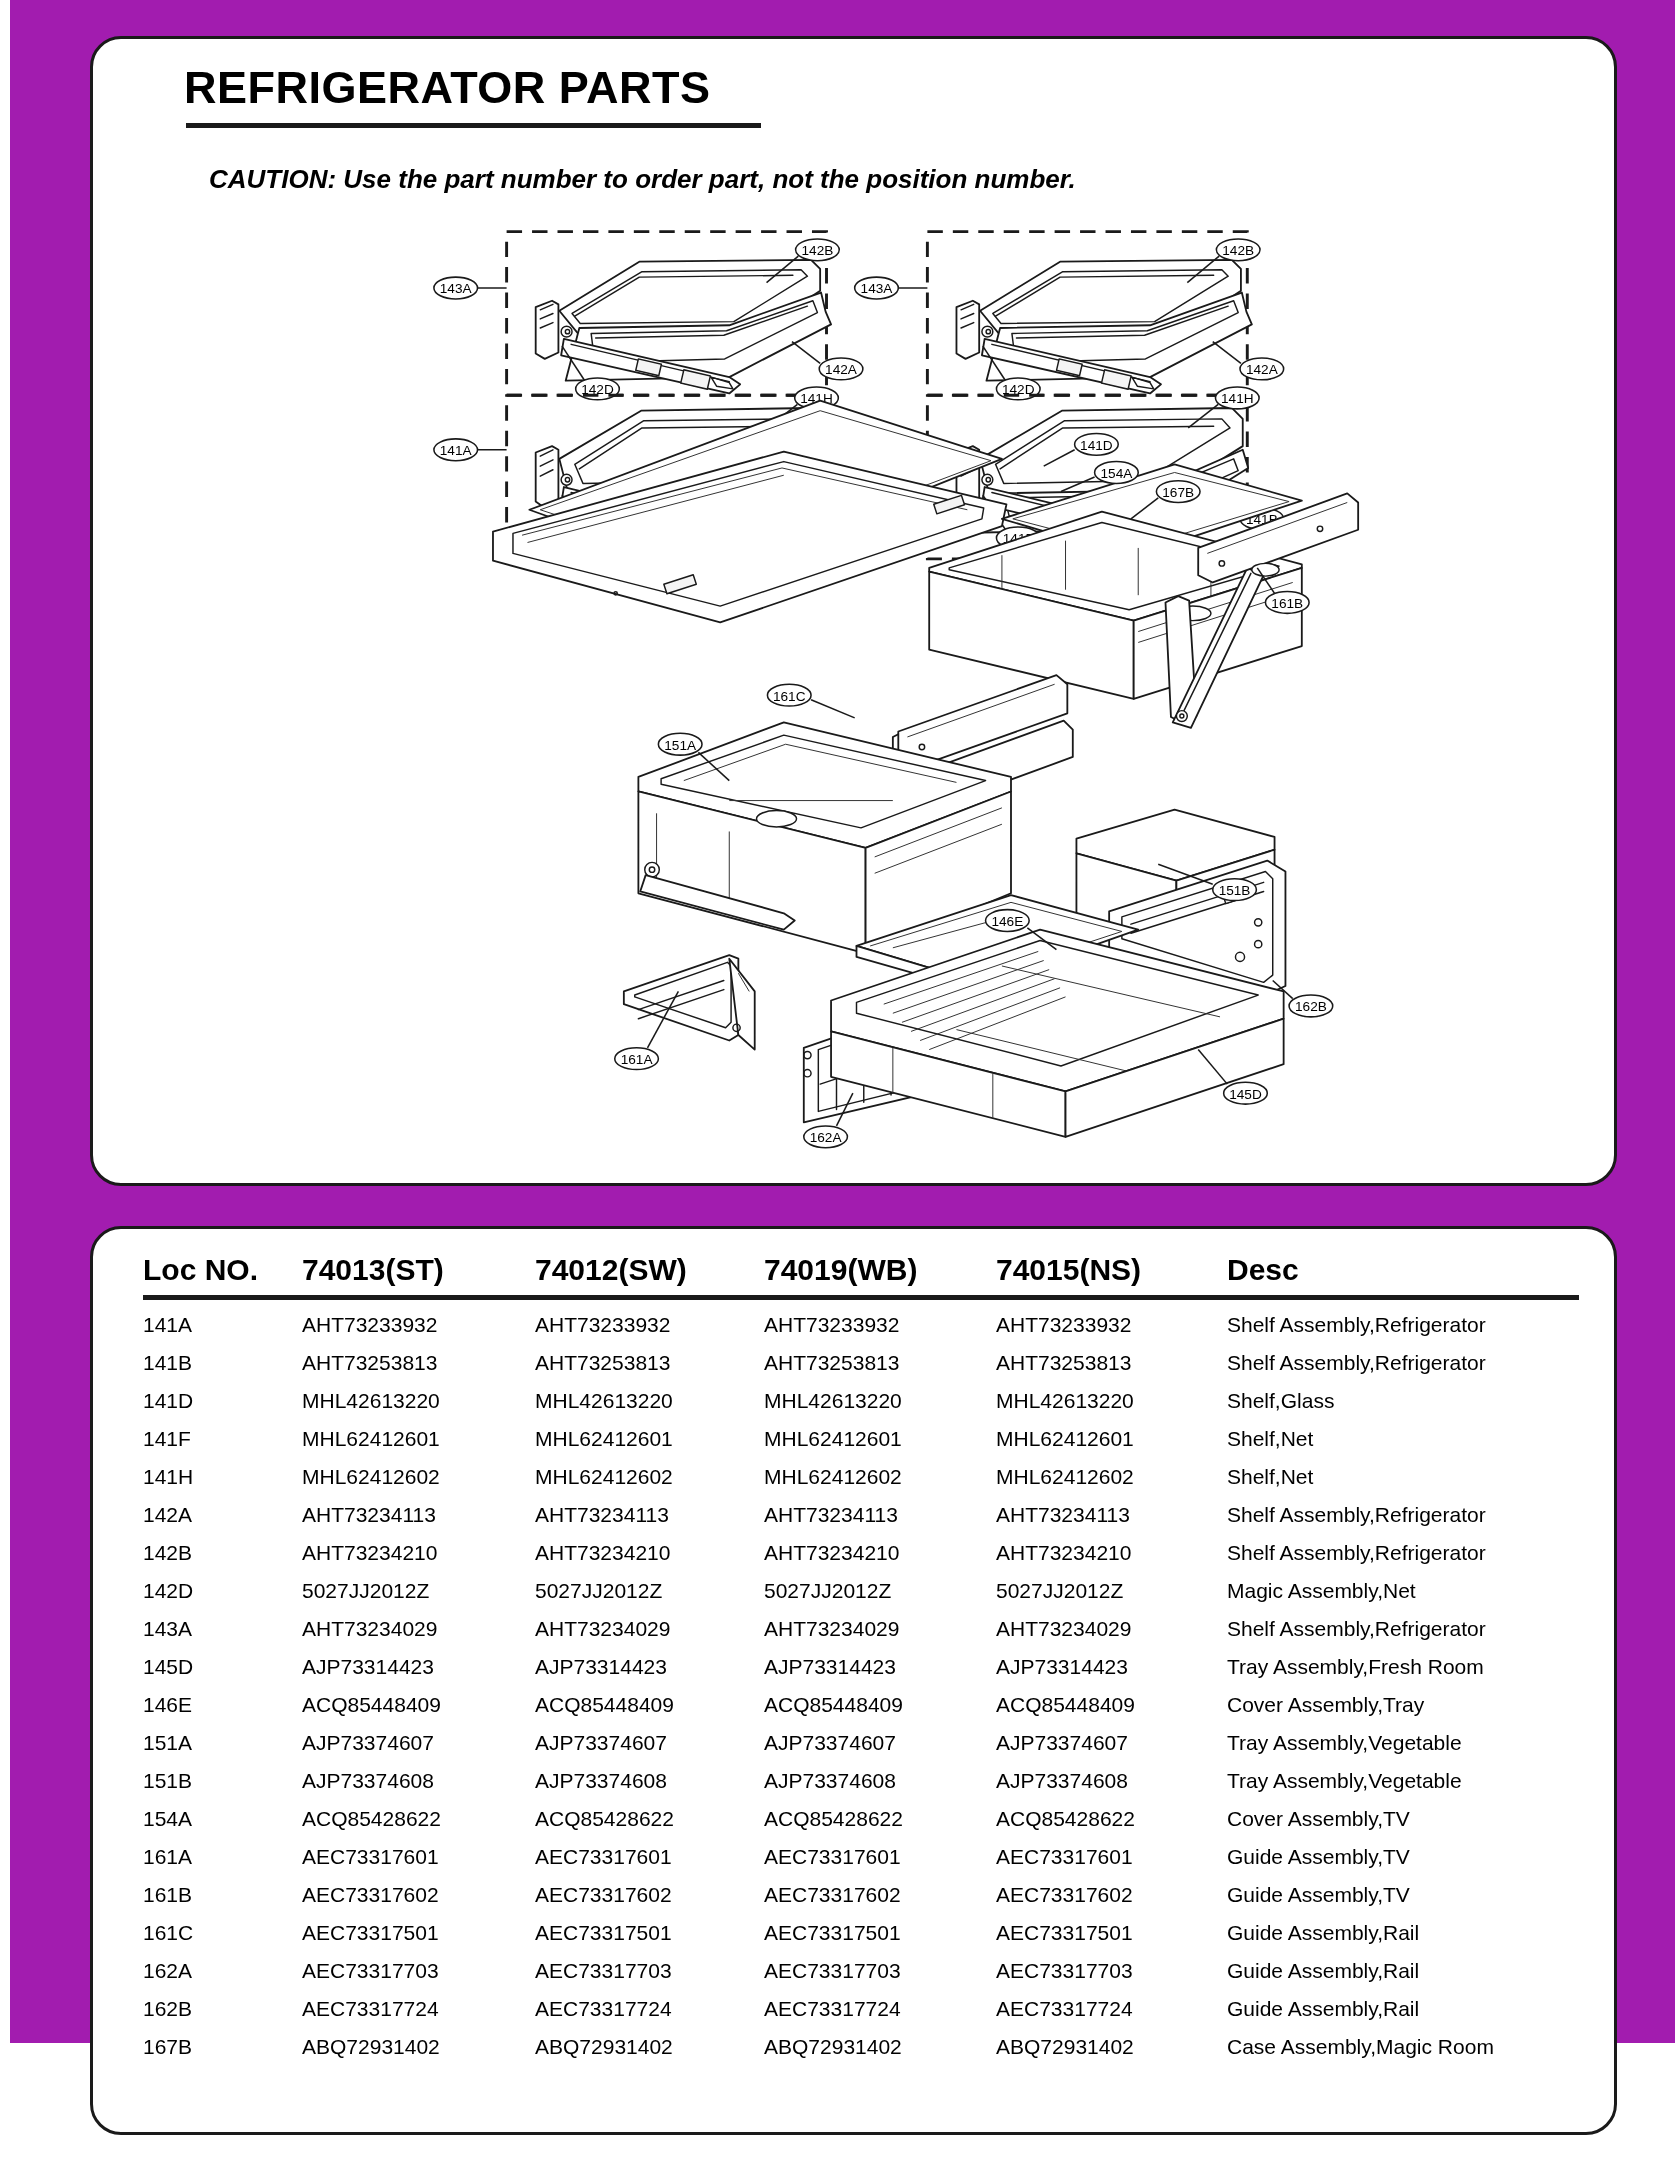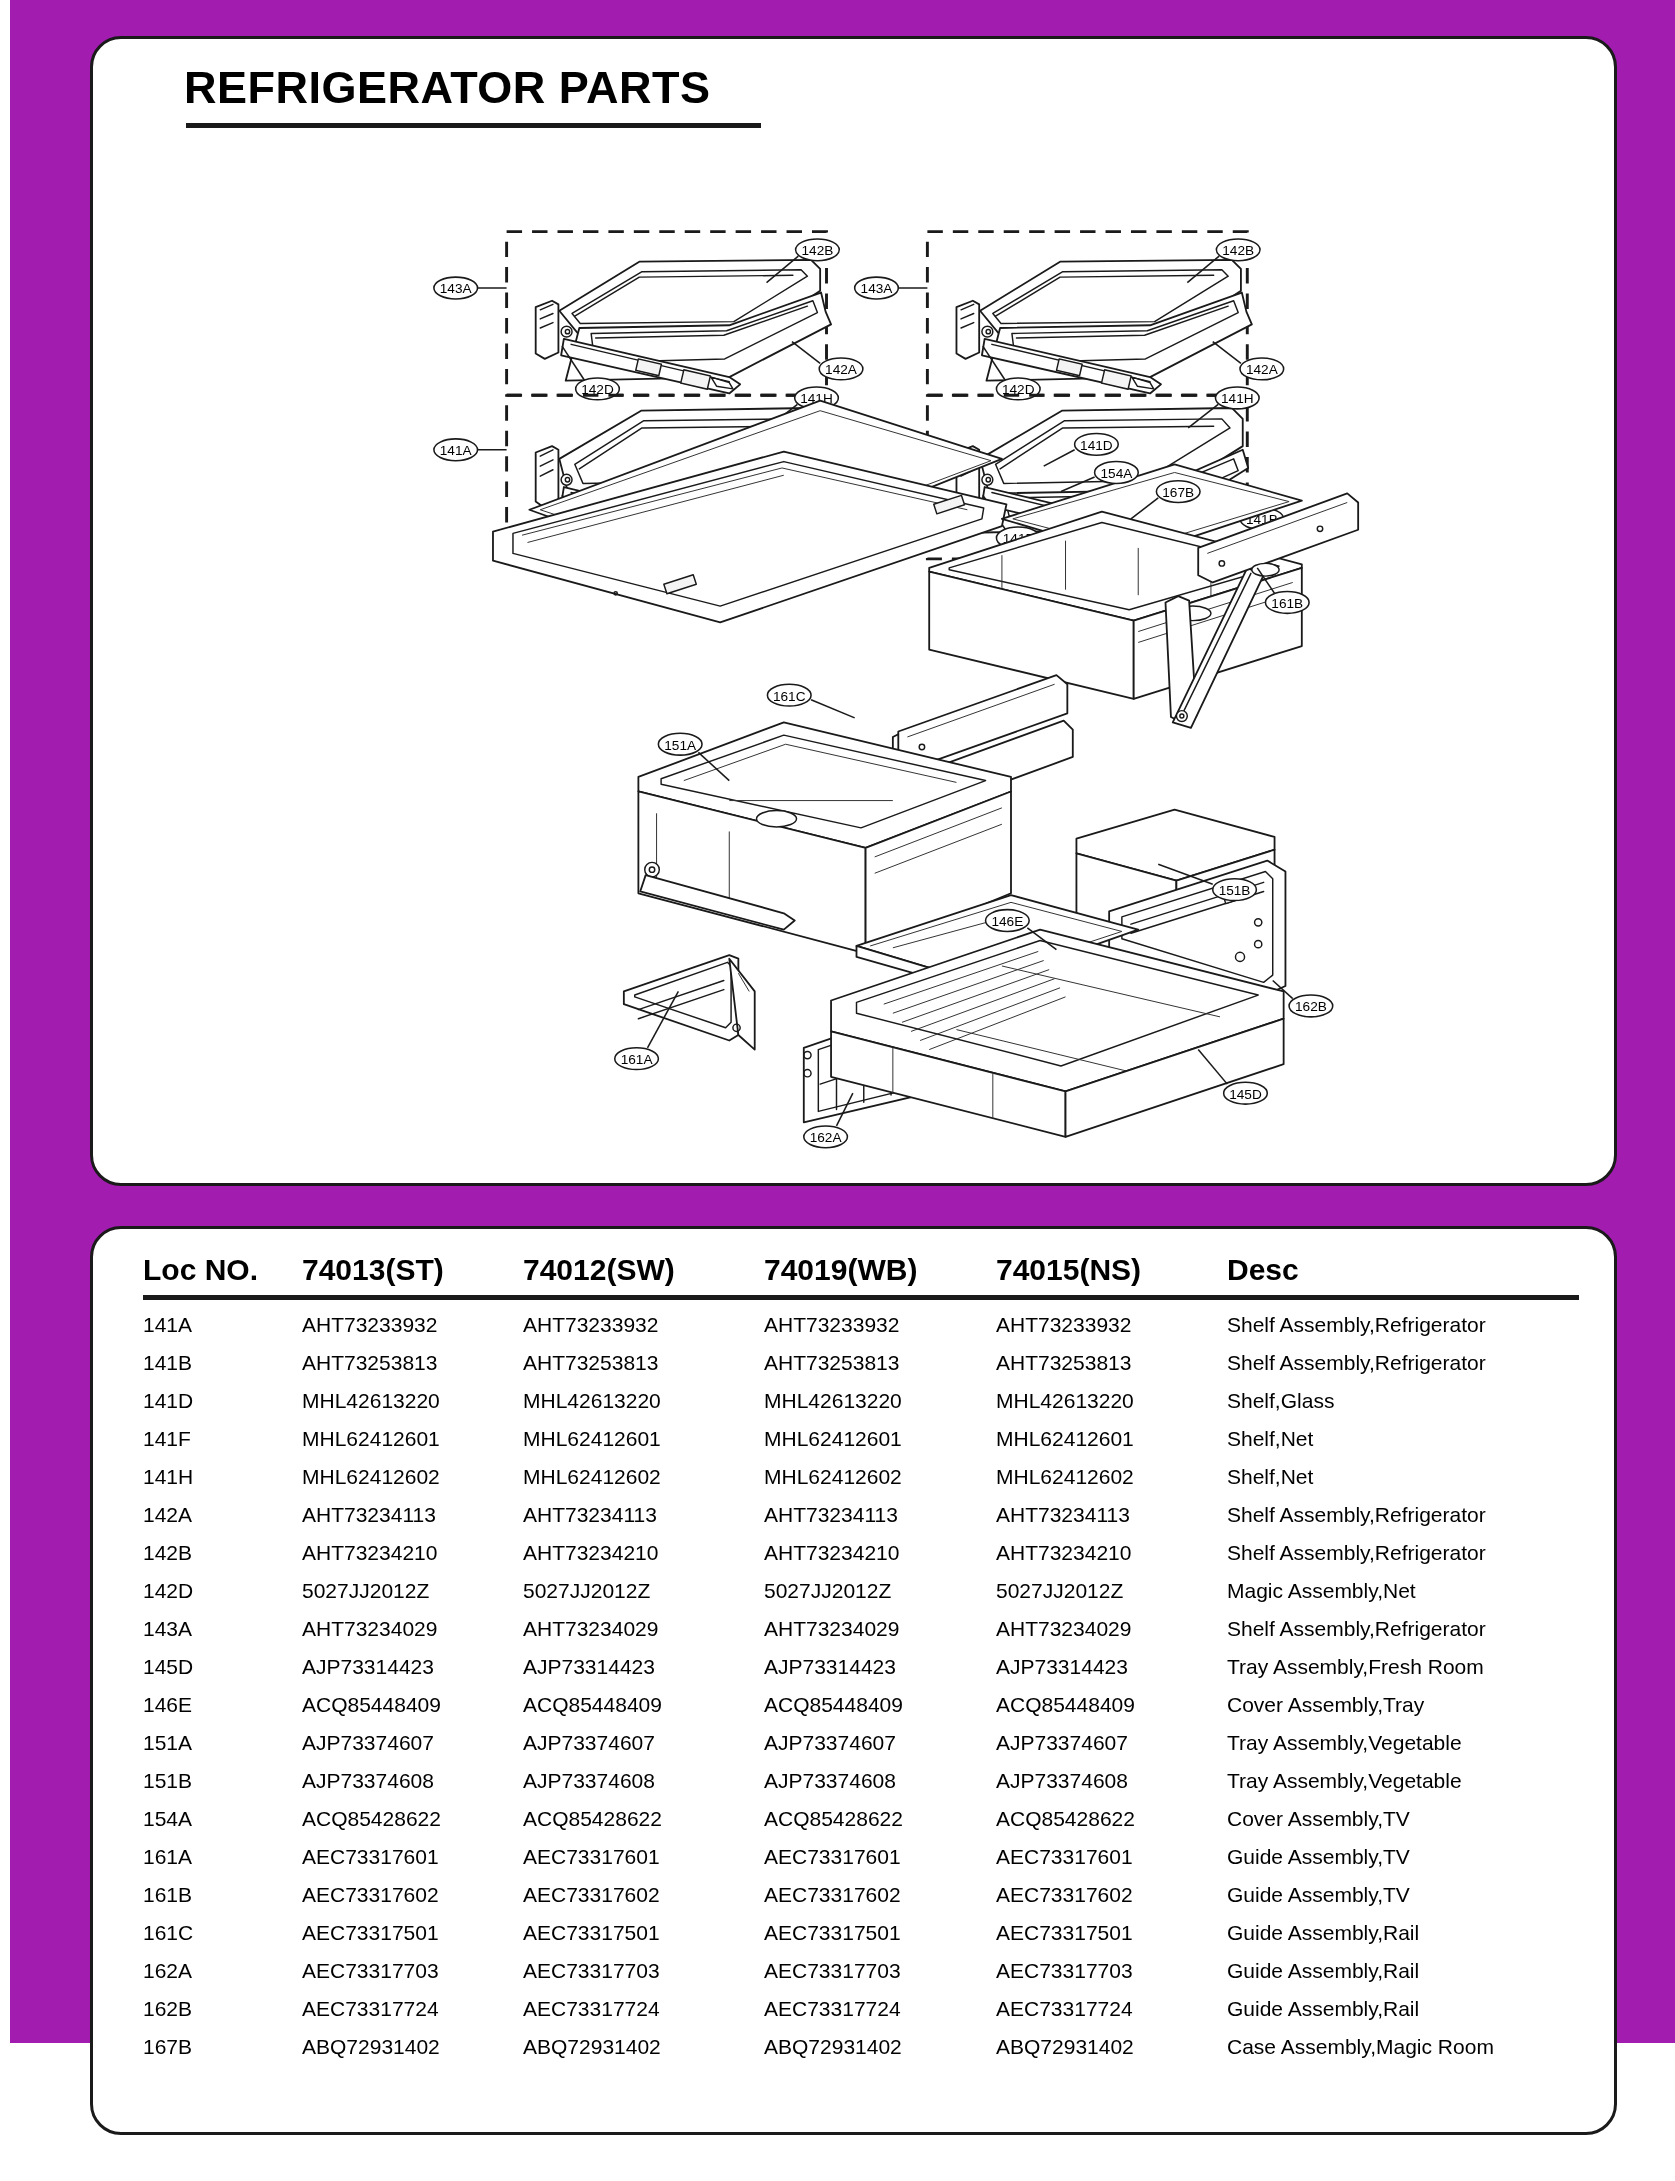--- a/index.html
+++ b/index.html
@@ -108,34 +108,35 @@
     height: 38px;
   }
   .trow .cell {
     position: absolute;
     font-size: 21px;
     white-space: nowrap;
     top: 3.6px;
   }
   .c0 { left: 0px; }
   .c1 { left: 159px; }
-  .c2 { left: 380px; }
+  .c2 { left: 392px; }
   .c3 { left: 621px; }
   .c4 { left: 853px; text-align: right; }
   .c5 { left: 1084px; }
 </style>
 </head>
 <body>
 
 <div class="page">
 
   <div class="panel" id="diagram-panel">
 
     <div class="doc-title">REFRIGERATOR PARTS</div>
     <div class="title-rule"></div>
+    <div class="caution-top">CAUTION: Use the part number to order part, not the position number.</div>
 
     <svg id="diagram-svg" viewBox="0 0 1680 1261">
 
       <g>
         <rect class="dash-box" x="455" y="212" width="352" height="180"></rect>
 
         <g>
           <path class="ln-h" d="M513,299 L601,245 L790,243 L800,253 L800,277 L720,330 L545,338 Z"></path>
           <path class="fillwhite ln" d="M527,302 L604,256 L779,254 L786,261 L705,311 L536,313 Z"></path>
           <path class="ln" d="M530,305 L601,262 L770,260"></path>

